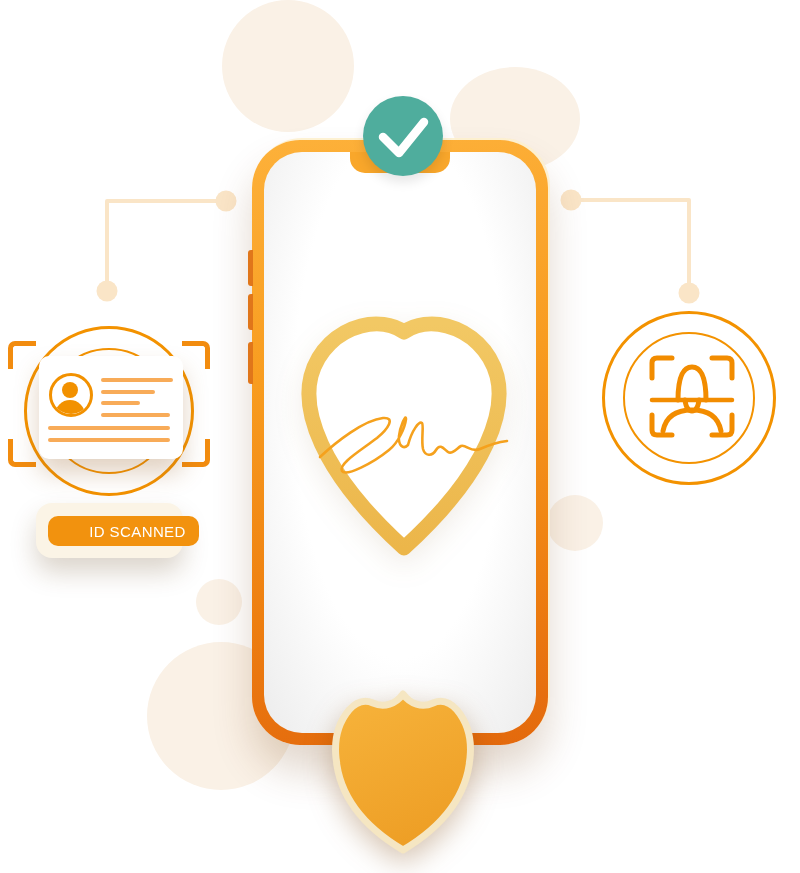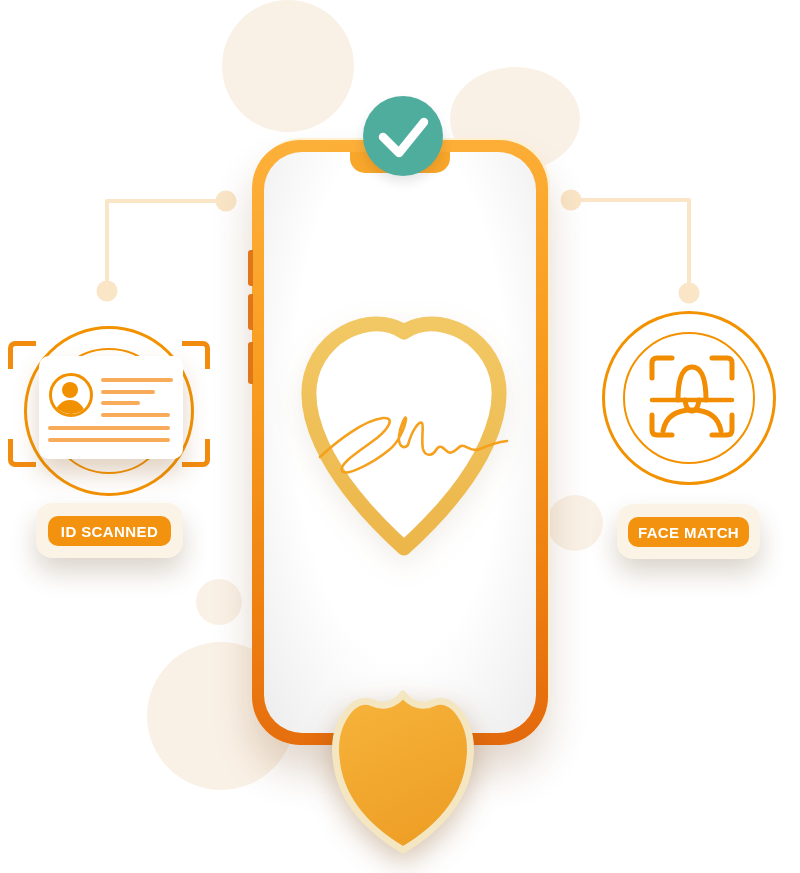--- a/index.html
+++ b/index.html
@@ -27,22 +27,22 @@
   .avatar-ring{position:absolute;left:10px;top:17px;width:44px;height:44px;border:3.5px solid #F29100;
     border-radius:50%;box-sizing:border-box;overflow:hidden;}
   .avatar-head{position:absolute;left:10px;top:6px;width:16px;height:16px;background:#F29100;border-radius:50%;}
   .avatar-body{position:absolute;left:3px;top:24px;width:30px;height:20px;background:#F29100;
     border-radius:15px 15px 4px 4px;}
   .card-line{position:absolute;height:4px;border-radius:2px;background:#F8AB58;}
   
   .plate{position:absolute;background:#FBF4E6;border-radius:16px;
     box-shadow:0 14px 26px rgba(90,60,20,.22);z-index:3;}
   .pill{position:absolute;background:#F2920E;border-radius:10px;display:flex;
-    align-items:center;justify-content:center;color:#ffffff;font-weight:bold;
-    font-size:15px;letter-spacing:.4px;white-space:nowrap;}
+    align-items:center;justify-content:center;color:#ffffff;font-weight:normal;
+    font-size:15px;letter-spacing:.4px;white-space:nowrap;padding-left:28px;}
   
   .phone{position:absolute;left:252px;top:140px;width:296px;height:605px;border-radius:48px;
     background:linear-gradient(172deg,#FDB13A 0%,#F89C1F 38%,#EE7F10 74%,#E3690D 100%);
     box-shadow:2px -2px 0 0 rgba(253,240,205,.9),0 26px 40px rgba(110,55,0,.20);z-index:4;}
   .side-btn{position:absolute;left:-4px;width:5px;background:#E0761A;border-radius:3px 0 0 3px;}
   .screen{position:absolute;left:12px;top:12px;right:12px;bottom:12px;border-radius:38px;
     background:radial-gradient(ellipse at 50% 42%,#ffffff 55%,#ECECEC 100%);overflow:hidden;}
   .notch{position:absolute;left:50%;top:12px;transform:translateX(-50%);width:100px;height:21px;
     background:#F9A72B;border-radius:0 0 15px 15px;}
   .shield-svg{position:absolute;left:40px;top:176px;filter:drop-shadow(0 10px 14px rgba(120,80,20,.10));}
@@ -109,23 +109,20 @@
       <path d="M66,6 H81 Q86,6 86,11 V26"></path>
       <path d="M6,63 V78 Q6,83 11,83 H26"></path>
       <path d="M86,63 V78 Q86,83 81,83 H66"></path>
       <path d="M32,48 C32,28 36,15 46,15 C56,15 60,28 60,48"></path>
       <path d="M39,48 C40,56 43,59 46,59 C49,59 52,56 53,48"></path>
       <path d="M17,79 C20,63 32,58 46,58 C60,58 72,63 75,79"></path>
     </g>
     <path d="M6,48 H86" fill="none" stroke="#F28C00" stroke-width="4.5" stroke-linecap="round"></path>
   </svg>
 
-  <div class="plate" style="left:617px;top:504px;width:143px;height:55px;">
-    <div class="pill" style="left:11px;top:13px;width:121px;height:30px;">FACE MATCH</div>
-  </div>
 
   <div class="phone">
     <div class="side-btn" style="top:110px;height:36px;"></div>
     <div class="side-btn" style="top:154px;height:36px;"></div>
     <div class="side-btn" style="top:202px;height:42px;"></div>
     <div class="screen"></div>
     <div class="notch"></div>
 
     <svg class="shield-svg" width="224" height="244" viewBox="0 0 224 244">
       <defs>

